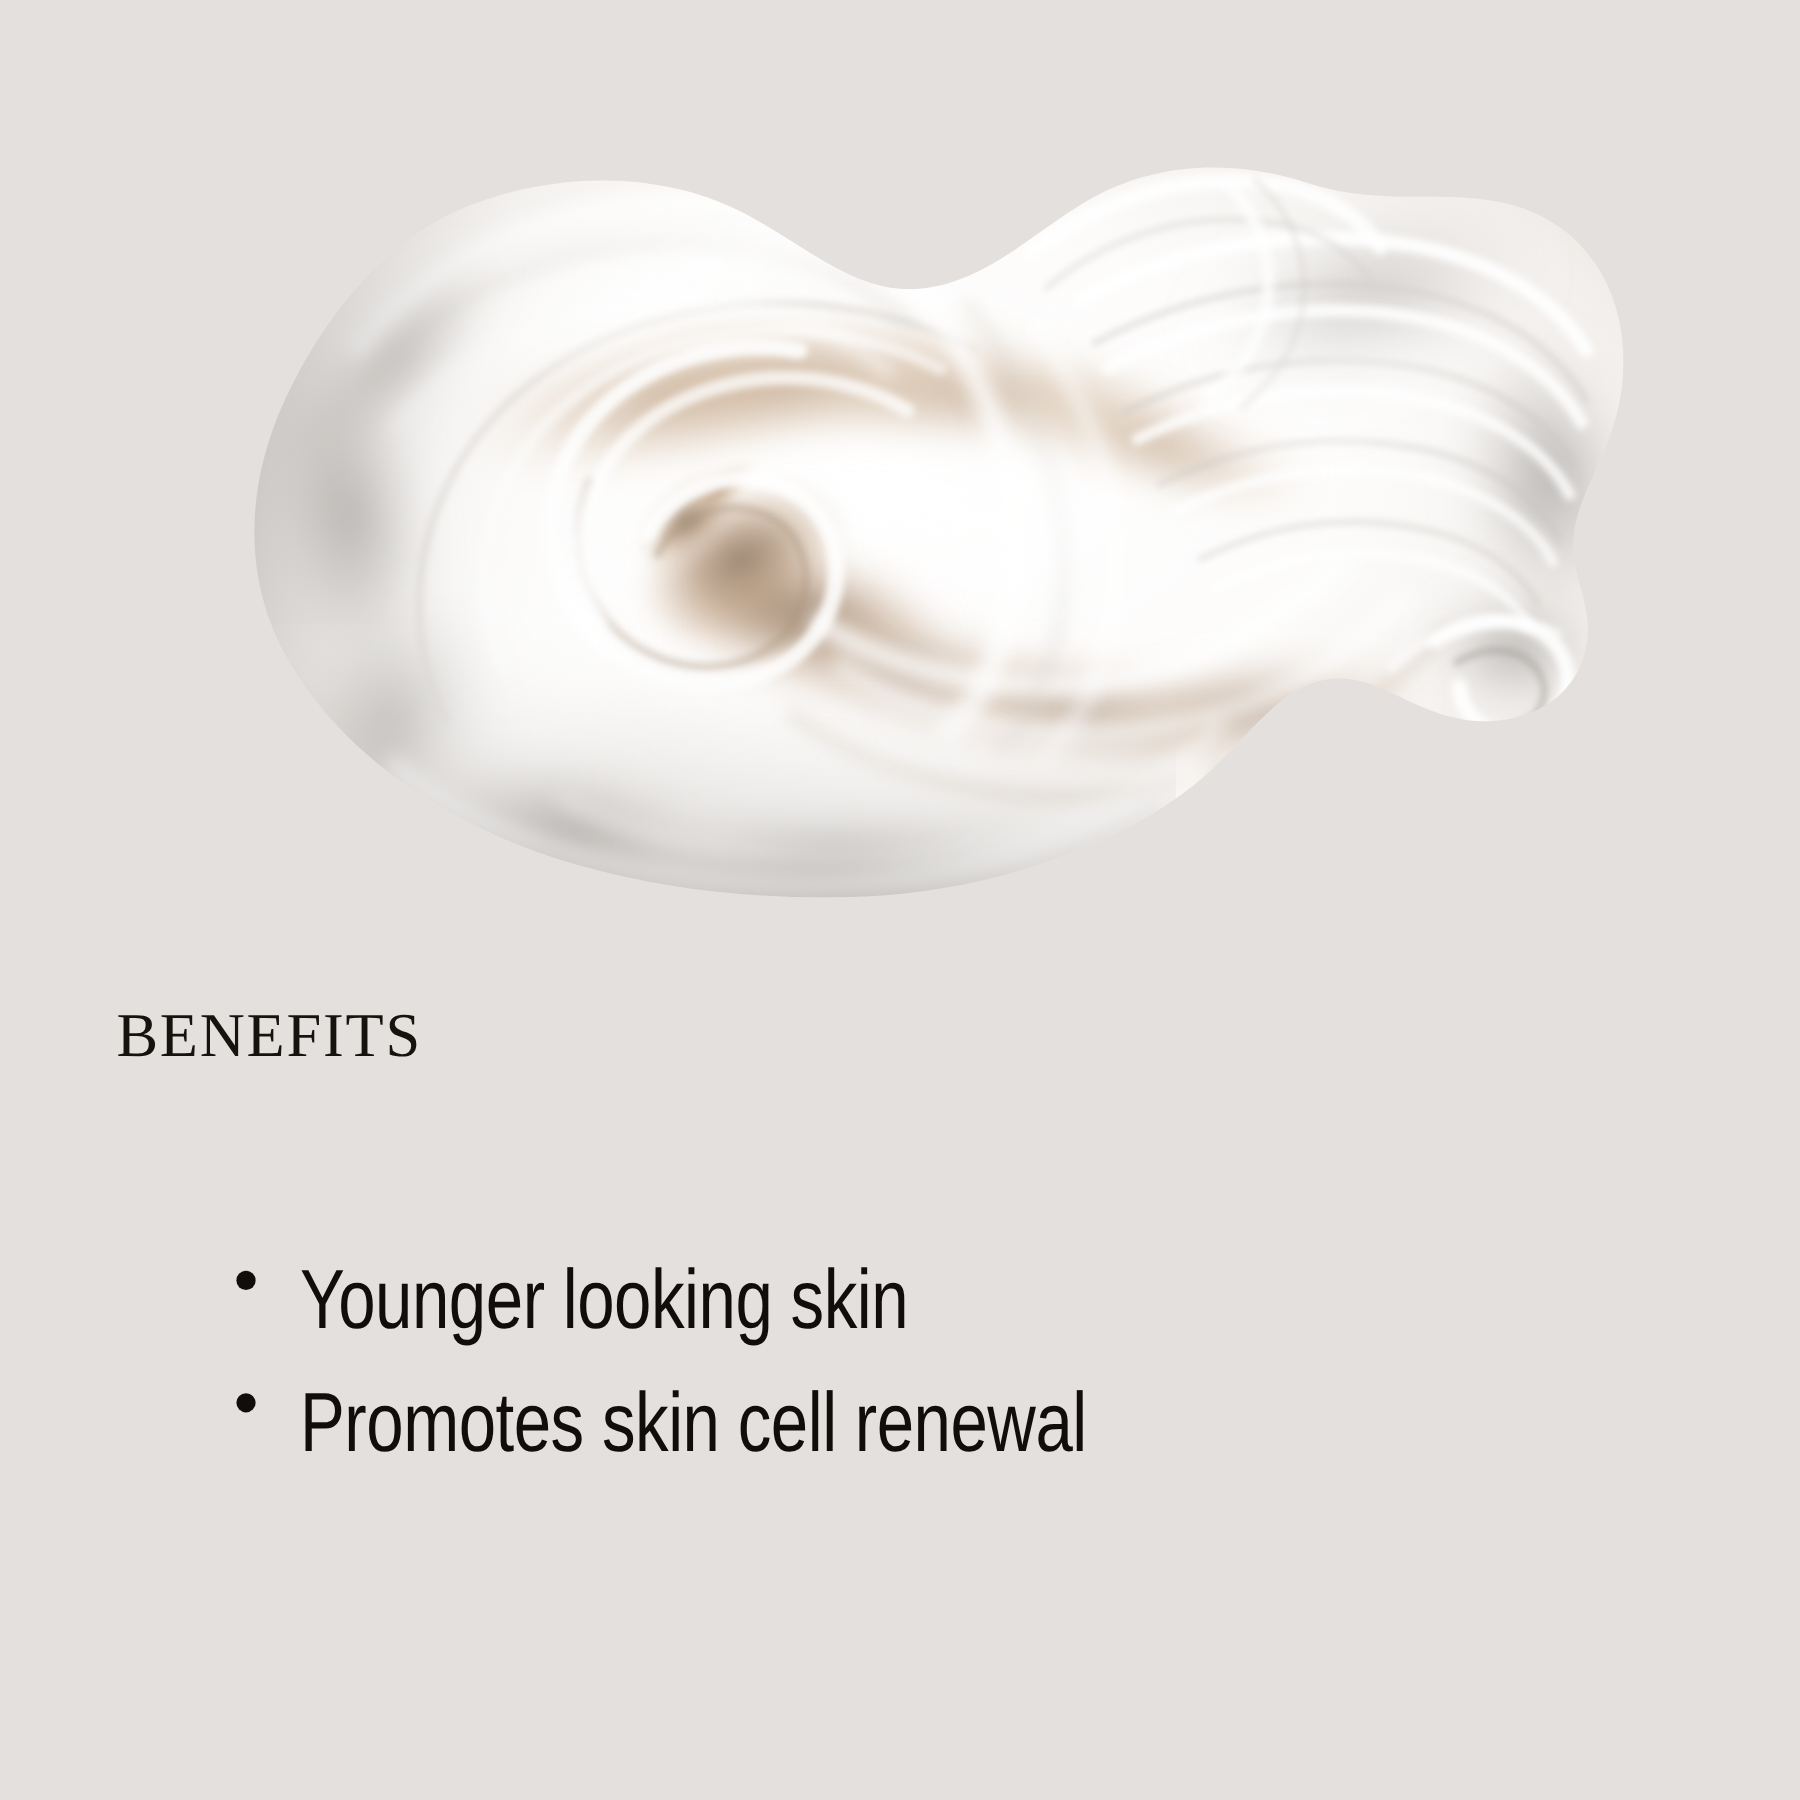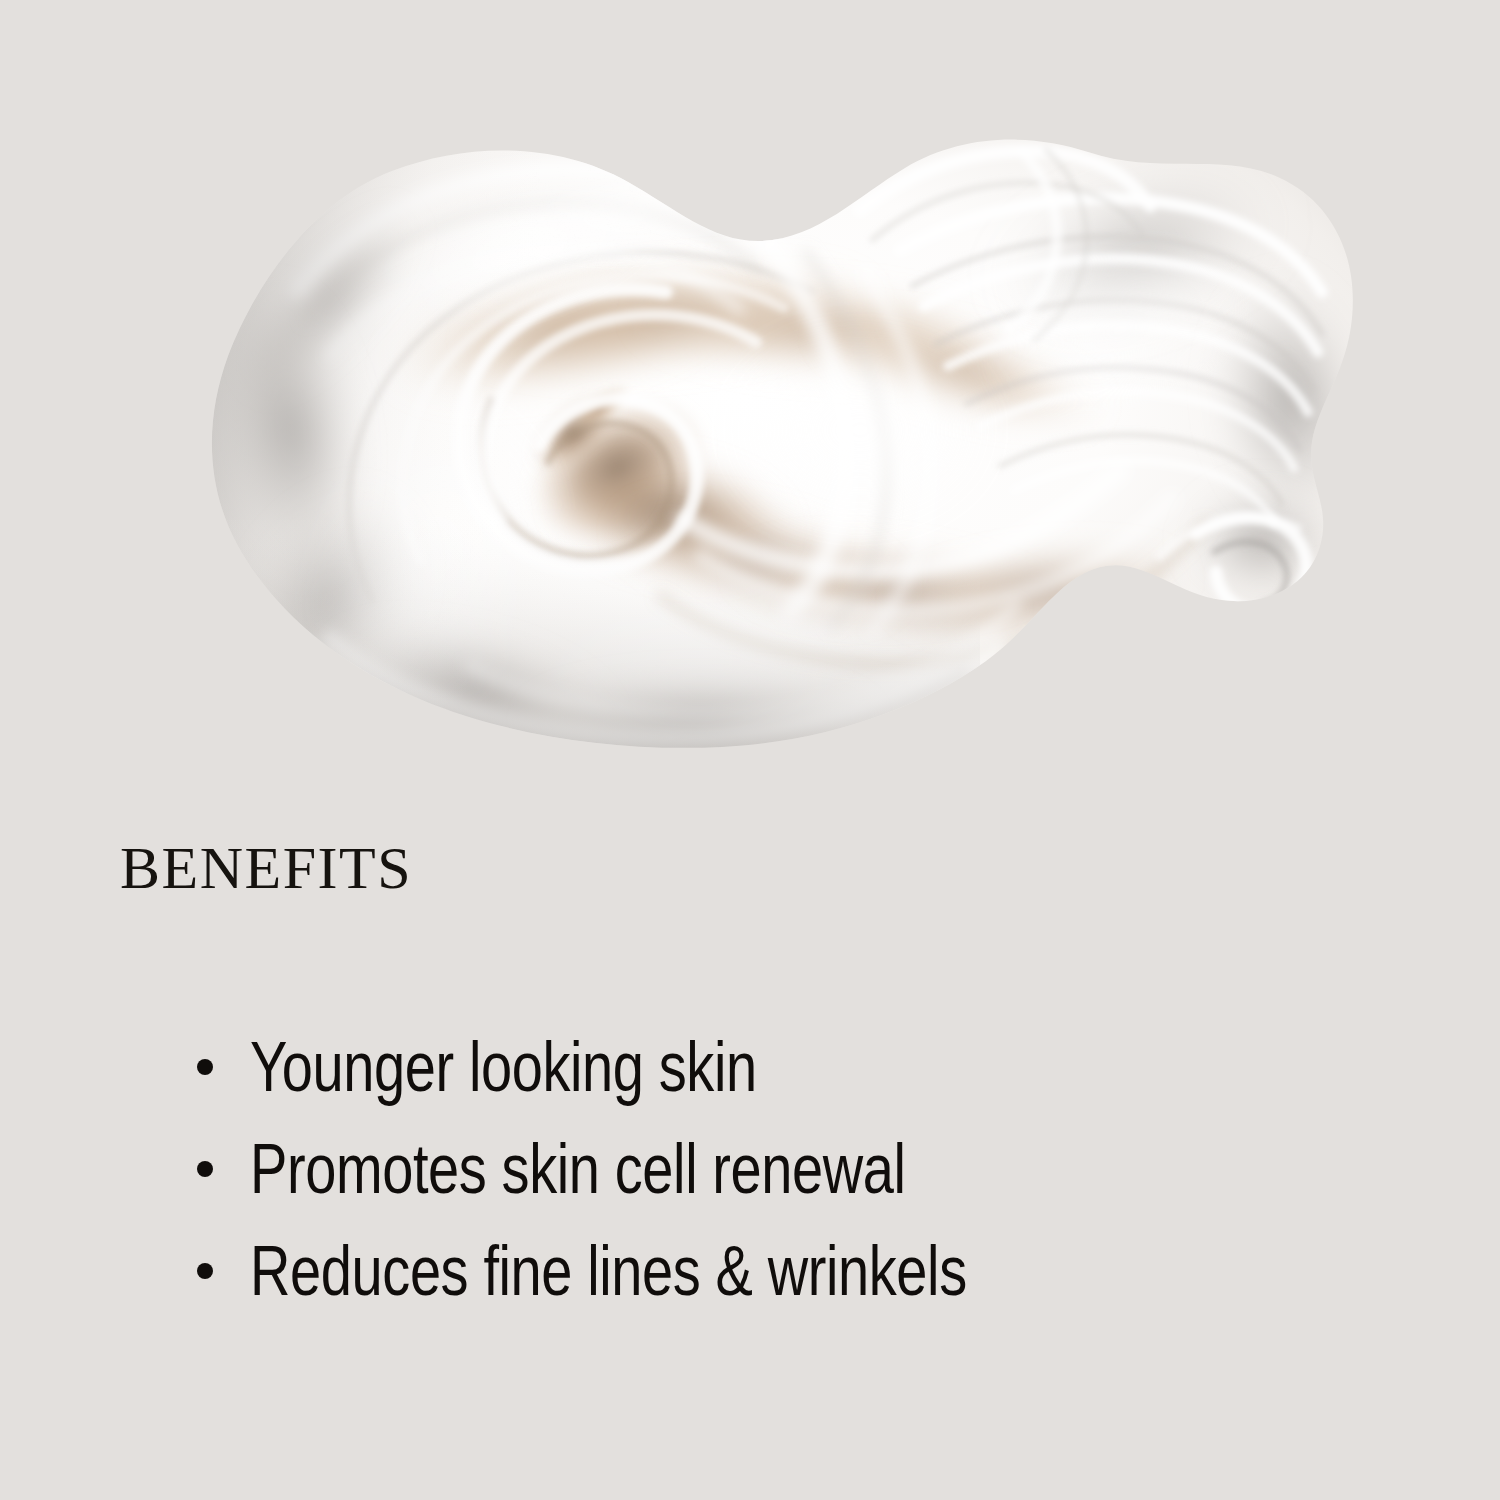--- a/index.html
+++ b/index.html
@@ -30,24 +30,24 @@
   #benefits-section {
     position: absolute;
     left: 0;
     top: 800px;
     width: 1500px;
     height: 700px;
   }
 
   #benefits-heading {
     position: absolute;
-    left: 120px;
+    left: 97px;
     top: 38px;
     font-family: "Liberation Serif", "DejaVu Serif", serif;
-    font-size: 60px;
+    font-size: 52px;
     line-height: 1;
     letter-spacing: 1.5px;
     color: #16130F;
     font-weight: 400;
     white-space: nowrap;
   }
 
   #benefits-list {
     position: absolute;
     left: 0;
@@ -56,21 +56,21 @@
     list-style: none;
     margin: 0;
     padding: 0;
   }
 
   .benefit-item {
     position: relative;
     height: 102px;
     padding-left: 250px;
     display: flex;
-    align-items: center;
+    align-items: flex-end;
   }
 
   .benefit-bullet {
     position: absolute;
     left: 197px;
     top: 50%;
     margin-top: -8px;
     width: 16px;
     height: 16px;
     border-radius: 50%;
@@ -299,20 +299,16 @@
 
     <ul id="benefits-list">
       <li class="benefit-item">
         <span class="benefit-bullet"></span>
         <span class="benefit-text">Younger looking skin</span>
       </li>
       <li class="benefit-item">
         <span class="benefit-bullet"></span>
         <span class="benefit-text">Promotes skin cell renewal</span>
       </li>
-      <li class="benefit-item">
-        <span class="benefit-bullet"></span>
-        <span class="benefit-text">Reduces fine lines &amp; wrinkels</span>
-      </li>
     </ul>
 
   </div>
 </div>
 
 </body></html>

